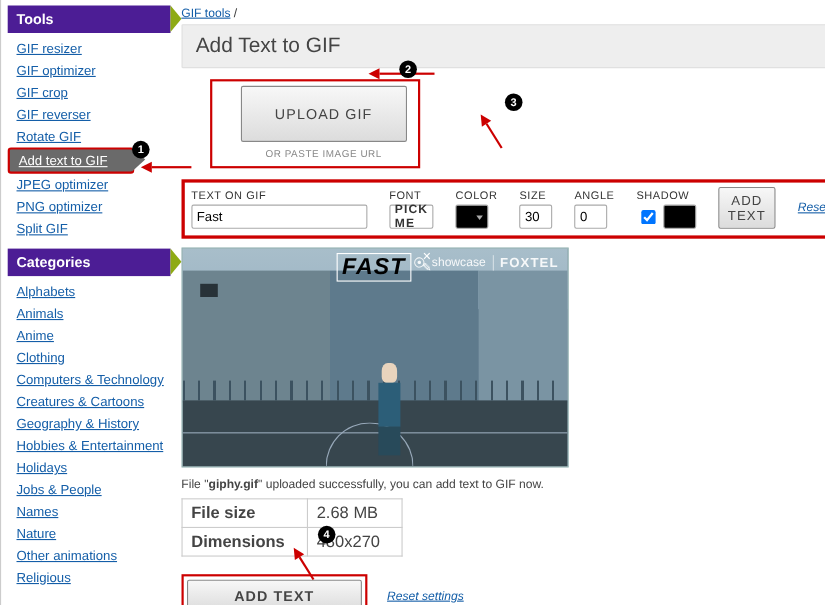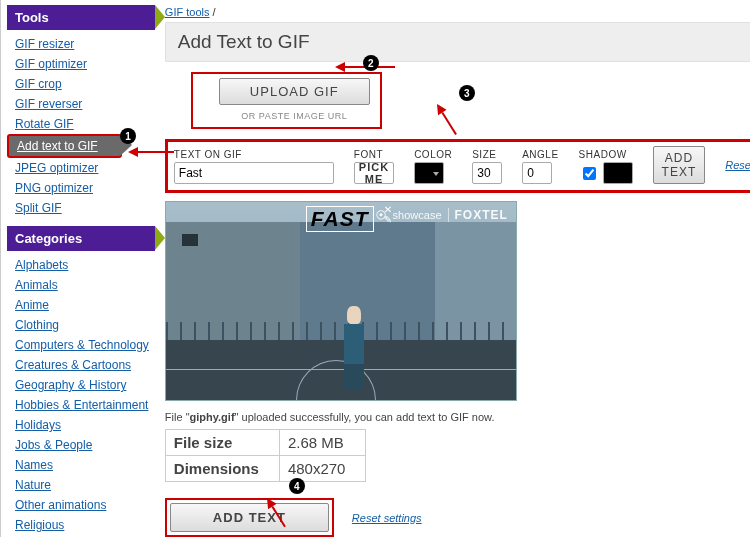--- a/index.html
+++ b/index.html
@@ -97,21 +97,21 @@
     background: linear-gradient(#f7f7f7,#dcdcdc);
     border: 1px solid #888;
     border-radius: 2px;
     font-size: 12px;
     color: #444;
     letter-spacing: 1px;
     padding: 4px 18px;
     cursor: pointer;
   }
   .upload-btn {
-    padding: 5px 30px;
+    padding: 17px 30px;
     font-size: 13px;
   }
   .paste-url {
     color: #888;
     font-size: 9px;
     letter-spacing: 0.5px;
     margin-top: 6px;
     display: block;
     text-align: center;
   }
@@ -133,21 +133,20 @@
   }
   .text-input { width: 160px; }
   .size-input, .angle-input { width: 30px; }
   .font-box {
     border: 1px solid #aaa;
     border-radius: 2px;
     padding: 2px 4px;
     height: 22px;
     display: flex;
     align-items: center;
-    text-align: center;
   }
   .font-glyph {
     font-family: Impact, sans-serif;
     font-weight: 900;
     letter-spacing: 1px;
     font-size: 11px;
   }
   .color-box {
     width: 30px;
     height: 22px;

